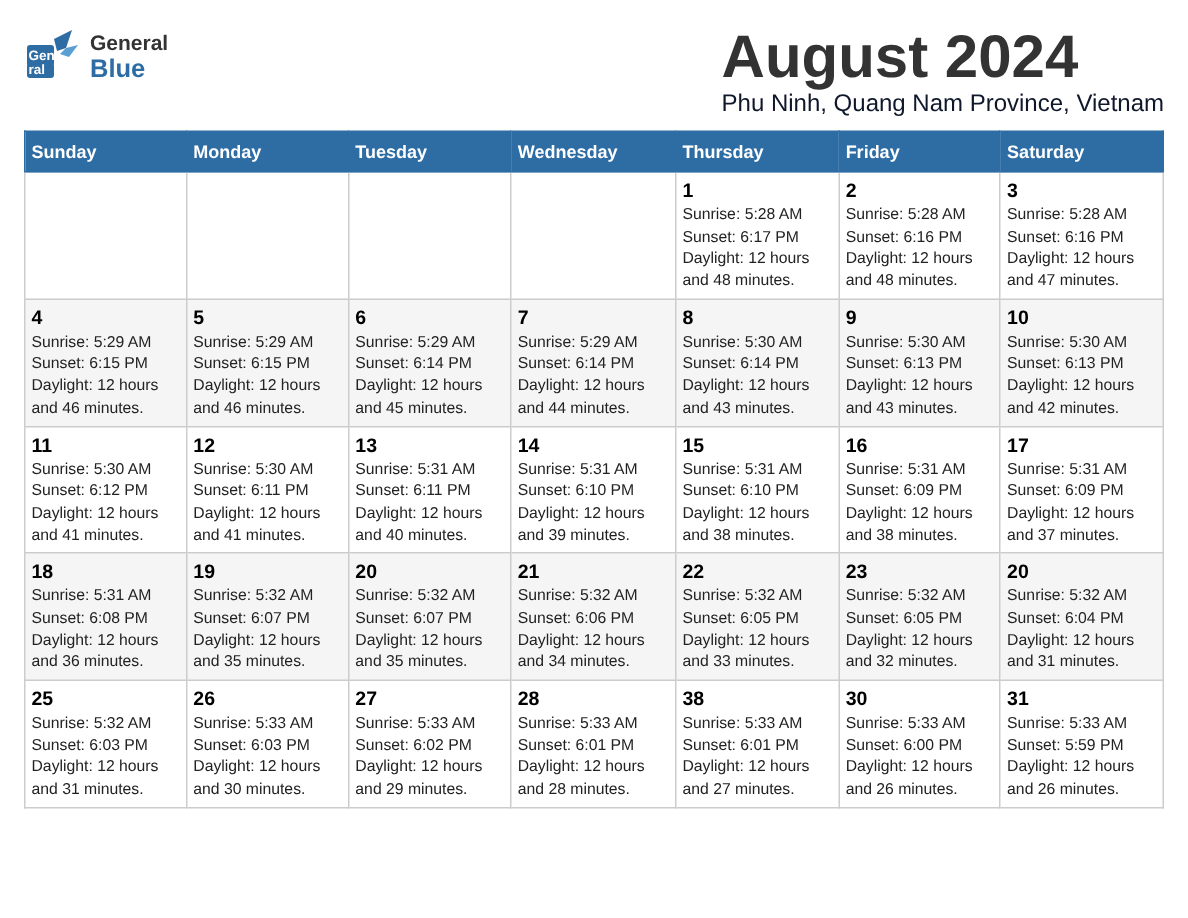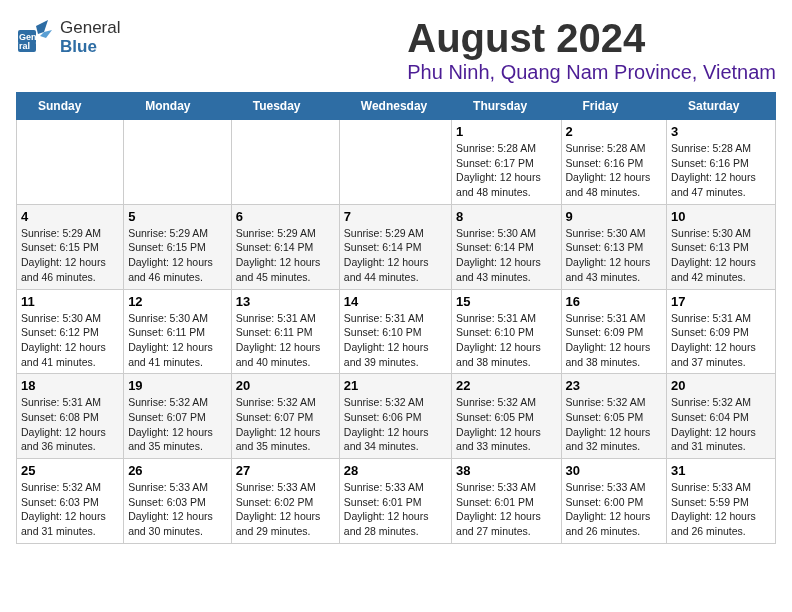--- a/index.html
+++ b/index.html
@@ -23,32 +23,32 @@
     }
     .title-area {
       text-align: left;
     }
     .month-title {
       font-size: 40px;
       font-weight: bold;
       color: #333;
     }
     .location {
-      font-size: 20px;
-      color: #4c1d95;
+      font-size: 16px;
+      color: #0f172a;
     }
     .calendar-table {
       width: 100%;
       border-collapse: collapse;
       font-size: 11px;
     }
     .calendar-table th {
       background-color: #2e6da4;
       color: #fff;
-      padding: 6px 21px;
+      padding: 6px 4px;
       text-align: left;
       font-size: 12px;
       border: 1px solid #2e6da4;
       margin-left: 48px;
     }
     .calendar-table td {
       border: 1px solid #ccc;
       vertical-align: top;
       padding: 4px;
       width: 113px;
@@ -83,21 +83,21 @@
         <svg width="40" height="40" viewBox="0 0 40 40">
           <rect x="2" y="14" width="18" height="14" rx="2" fill="#2e6da4"></rect>
           <text x="3" y="24" font-size="9" fill="white" font-family="Arial" font-weight="bold">Gene</text>
           <rect x="2" y="26" width="18" height="10" rx="2" fill="#2e6da4"></rect>
           <text x="3" y="33" font-size="9" fill="white" font-family="Arial" font-weight="bold">ral</text>
           <polygon points="20,10 32,4 28,16 22,18" fill="#2e6da4"></polygon>
           <polygon points="28,16 36,14 30,22 24,20" fill="#5a9fd4"></polygon>
         </svg>
       </div>
       <div>
-        <div style="font-size:17px;font-weight:normal;color:#333;line-height:1.1;">General</div>
+        <div style="font-size:14px;font-weight:bold;color:#333;line-height:1.1;">General</div>
         <div style="font-size:17px;font-weight:bold;color:#2e6da4;line-height:1.1;">Blue</div>
       </div>
     </div>
   </div>
   <div class="title-area">
     <div class="month-title">August 2024</div>
     <div class="location">Phu Ninh, Quang Nam Province, Vietnam</div>
   </div>
 </div>
 

